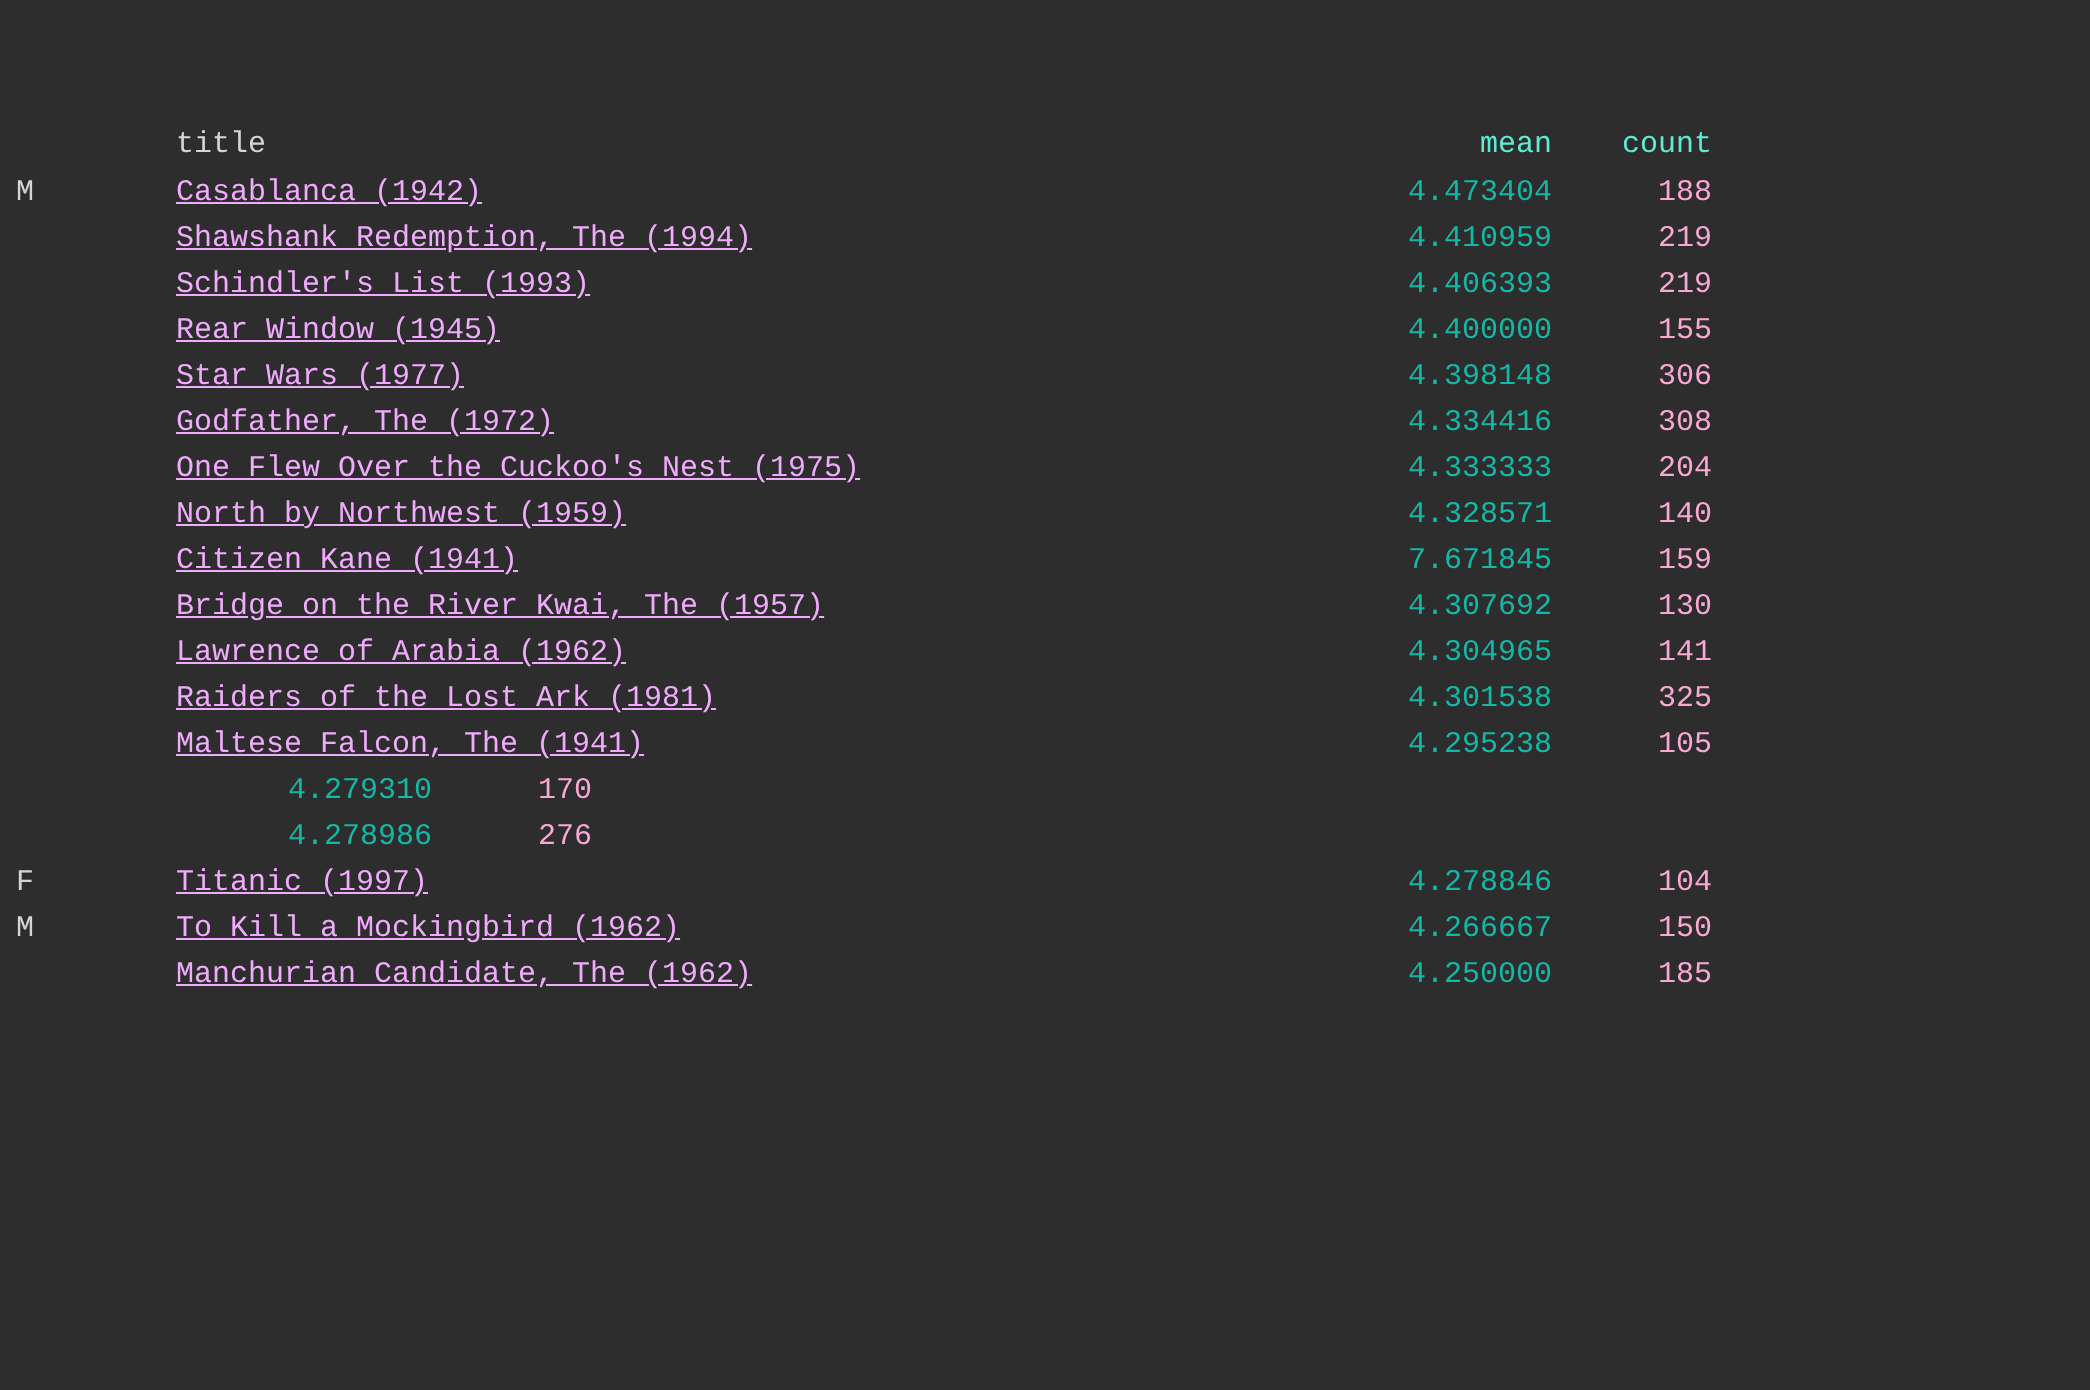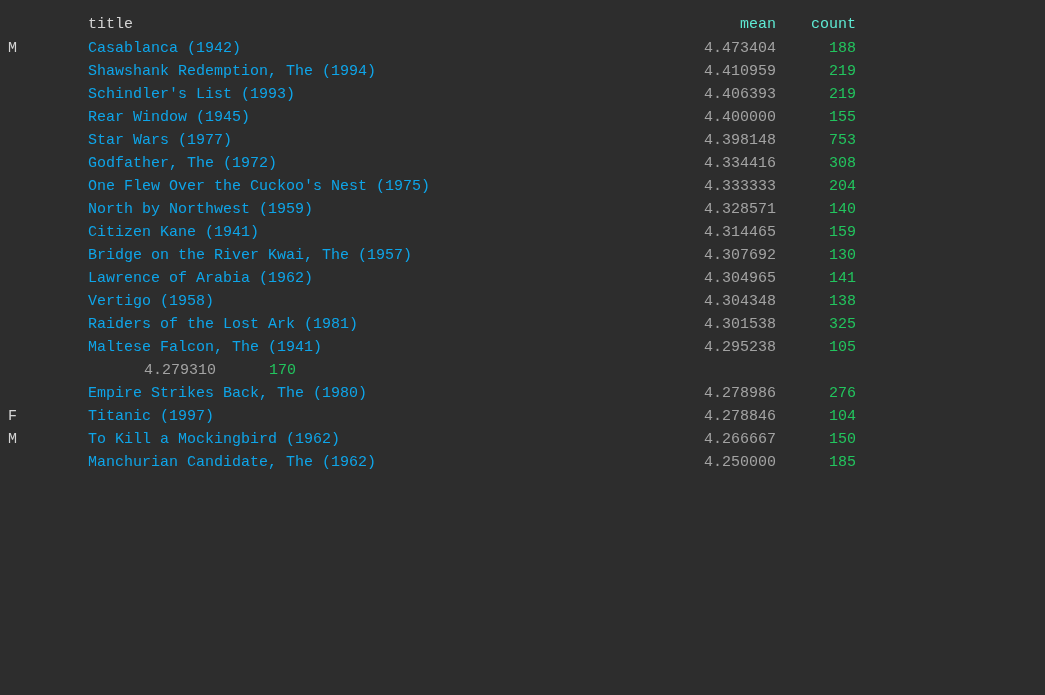--- a/index.html
+++ b/index.html
@@ -14,20 +14,21 @@
       font-family: 'Courier New', Courier, monospace;
       font-size: 15px;
       width: 1045px;
       min-height: 695px;
       padding: 8px 0;
     }
 
     .table-container {
       width: 100%;
       padding: 4px 0;
+      margin-top: 48px;
     }
 
     .header-row {
       display: flex;
       padding: 4px 0;
     }
 
     .data-row {
       display: flex;
       padding: 3px 0;
@@ -36,37 +37,38 @@
     .col-gender {
       width: 88px;
       min-width: 88px;
       padding-left: 8px;
       color: #d4d4d4;
     }
 
     .col-title {
       width: 560px;
       min-width: 560px;
-      color: #0ea5e9;
+      color: #f0abfc;
+      text-decoration: underline;
     }
 
     .col-mean {
       width: 140px;
       min-width: 140px;
       text-align: right;
       padding-right: 12px;
-      color: #a3a3a3;
+      color: #14b8a6;
     }
 
     .col-count {
       width: 80px;
       min-width: 80px;
       text-align: right;
       padding-right: 12px;
-      color: #22c55e;
+      color: #f9a8d4;
     }
 
     .header-row .col-mean,
     .header-row .col-count {
       color: #5eead4;
     }
 
     .col-gender-header {
       width: 88px;
       min-width: 88px;
@@ -113,21 +115,21 @@
       <div class="data-row">
       <div class="col-gender"></div>
       <div class="col-title">Rear Window (1945)</div>
       <div class="col-mean">4.400000</div>
       <div class="col-count">155</div>
     </div>
       <div class="data-row">
       <div class="col-gender"></div>
       <div class="col-title">Star Wars (1977)</div>
       <div class="col-mean">4.398148</div>
-      <div class="col-count">753</div>
+      <div class="col-count">306</div>
     </div>
       <div class="data-row">
       <div class="col-gender"></div>
       <div class="col-title">Godfather, The (1972)</div>
       <div class="col-mean">4.334416</div>
       <div class="col-count">308</div>
     </div>
       <div class="data-row">
       <div class="col-gender"></div>
       <div class="col-title">One Flew Over the Cuckoo's Nest (1975)</div>
@@ -136,61 +138,54 @@
     </div>
       <div class="data-row">
       <div class="col-gender"></div>
       <div class="col-title">North by Northwest (1959)</div>
       <div class="col-mean">4.328571</div>
       <div class="col-count">140</div>
     </div>
       <div class="data-row">
       <div class="col-gender"></div>
       <div class="col-title">Citizen Kane (1941)</div>
-      <div class="col-mean">4.314465</div>
+      <div class="col-mean">7.671845</div>
       <div class="col-count">159</div>
     </div>
       <div class="data-row">
       <div class="col-gender"></div>
       <div class="col-title">Bridge on the River Kwai, The (1957)</div>
       <div class="col-mean">4.307692</div>
       <div class="col-count">130</div>
     </div>
       <div class="data-row">
       <div class="col-gender"></div>
       <div class="col-title">Lawrence of Arabia (1962)</div>
       <div class="col-mean">4.304965</div>
       <div class="col-count">141</div>
     </div>
       <div class="data-row">
       <div class="col-gender"></div>
-      <div class="col-title">Vertigo (1958)</div>
-      <div class="col-mean">4.304348</div>
-      <div class="col-count">138</div>
-    </div>
-      <div class="data-row">
-      <div class="col-gender"></div>
       <div class="col-title">Raiders of the Lost Ark (1981)</div>
       <div class="col-mean">4.301538</div>
       <div class="col-count">325</div>
     </div>
       <div class="data-row">
       <div class="col-gender"></div>
       <div class="col-title">Maltese Falcon, The (1941)</div>
       <div class="col-mean">4.295238</div>
       <div class="col-count">105</div>
     </div>
       <div class="data-row">
       <div class="col-gender"></div>
       <div class="col-mean">4.279310</div>
       <div class="col-count">170</div>
     </div>
       <div class="data-row">
       <div class="col-gender"></div>
-      <div class="col-title">Empire Strikes Back, The (1980)</div>
       <div class="col-mean">4.278986</div>
       <div class="col-count">276</div>
     </div>
       <div class="data-row">
       <div class="col-gender">F</div>
       <div class="col-title">Titanic (1997)</div>
       <div class="col-mean">4.278846</div>
       <div class="col-count">104</div>
     </div>
       <div class="data-row">

